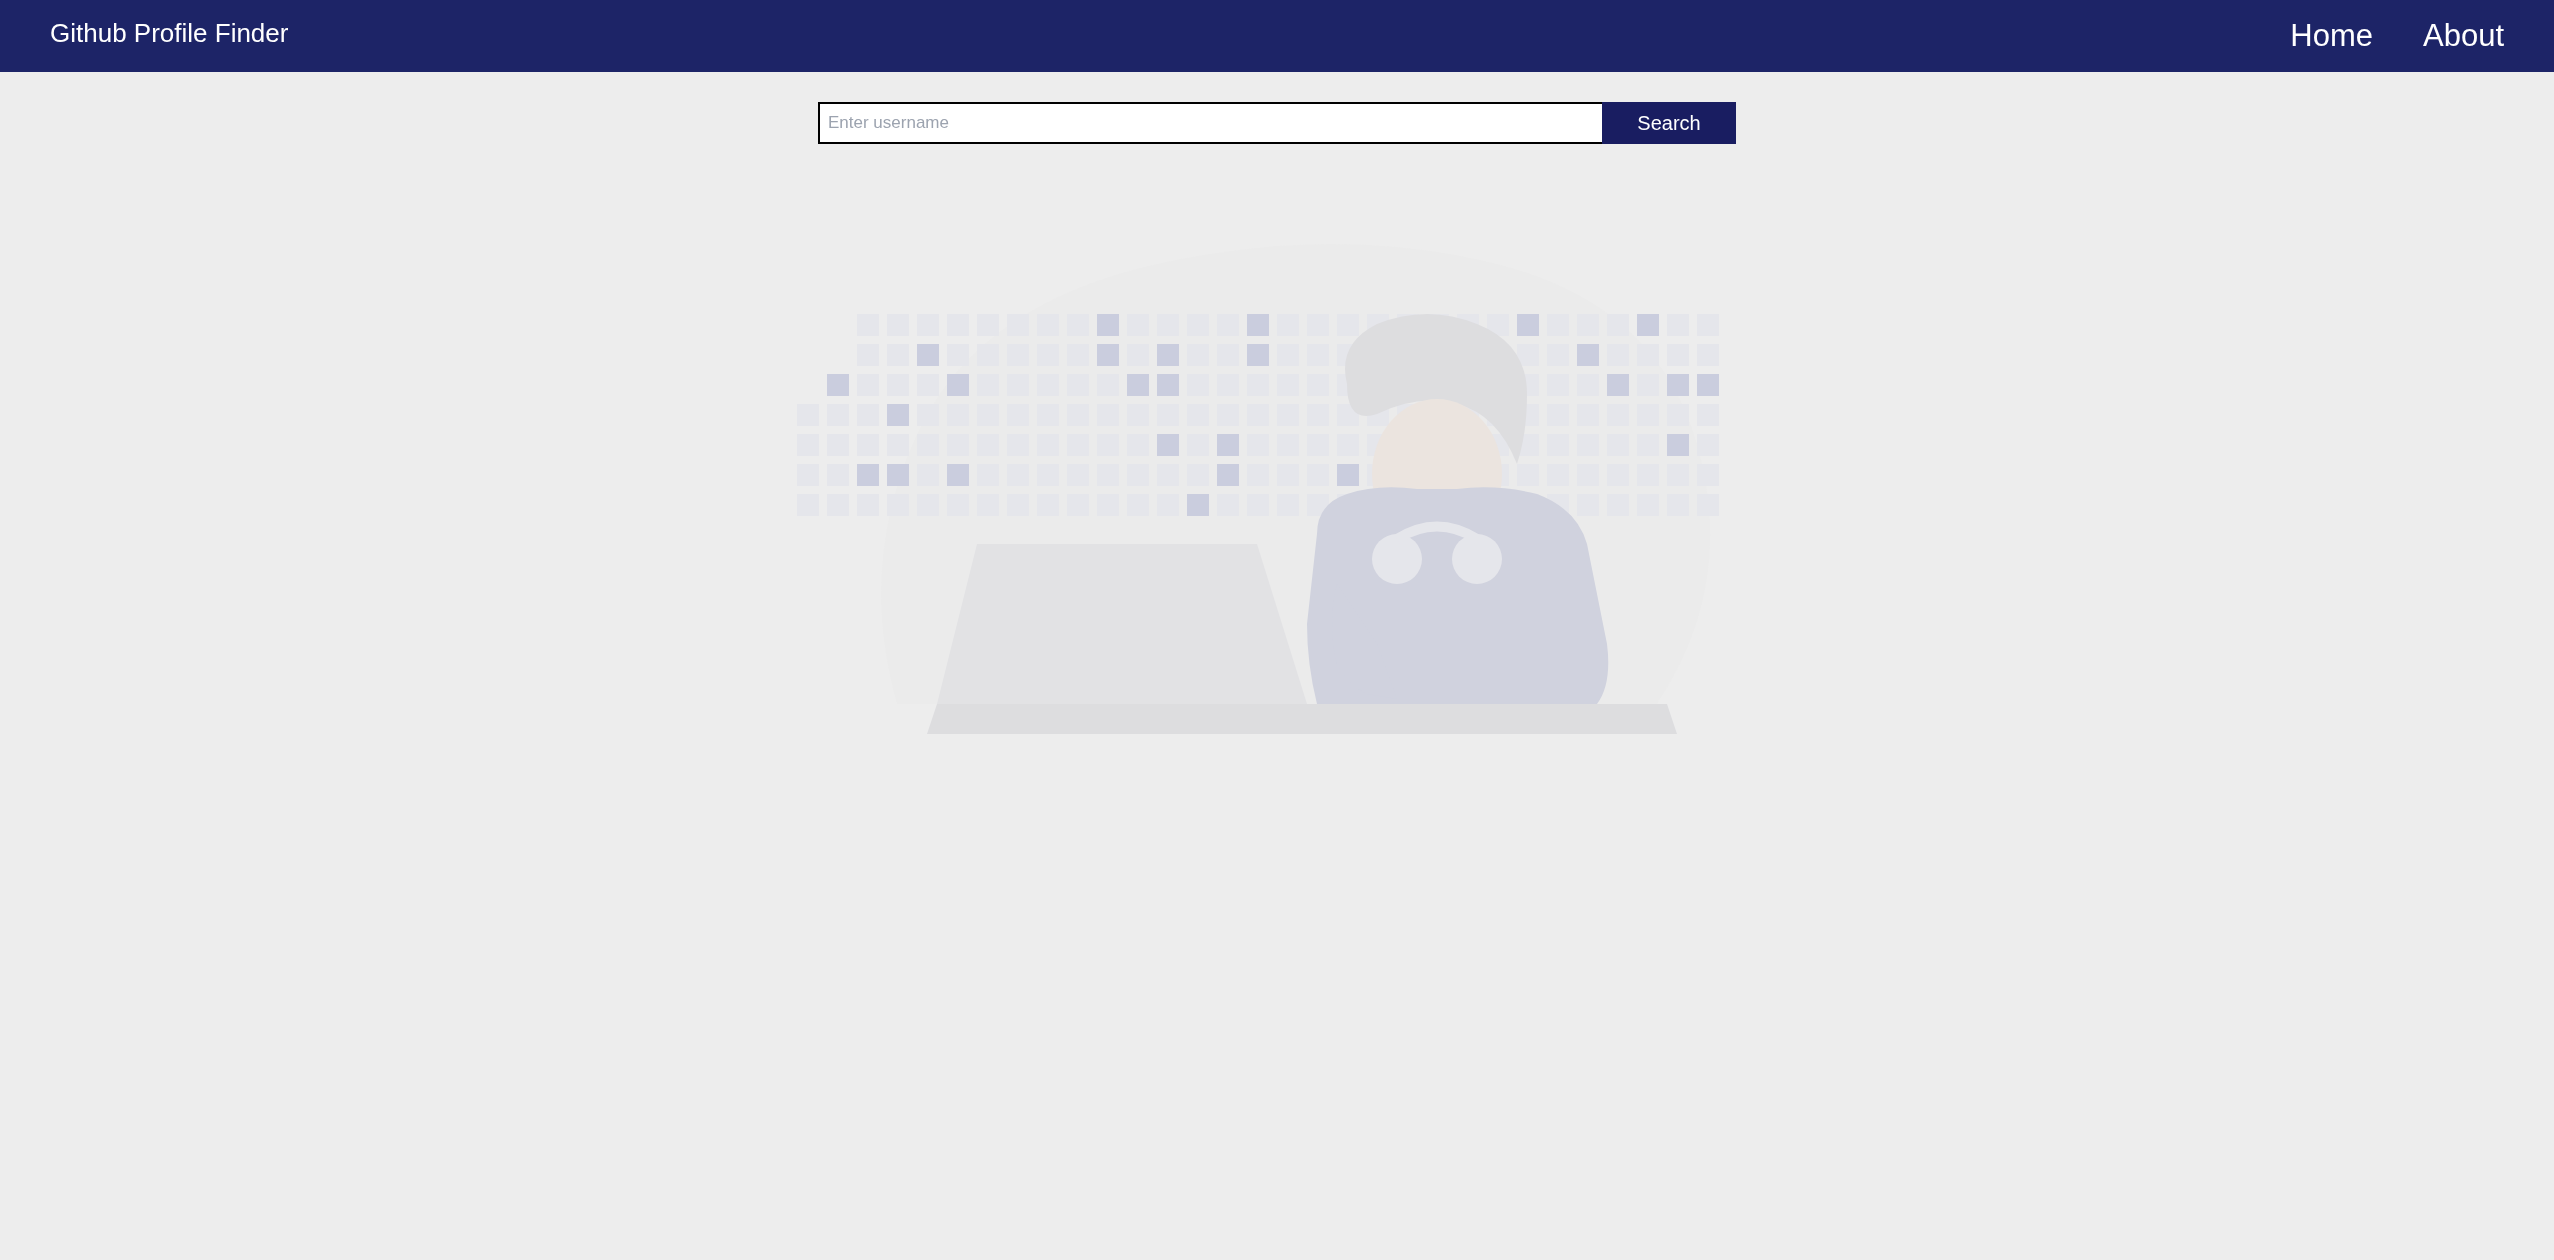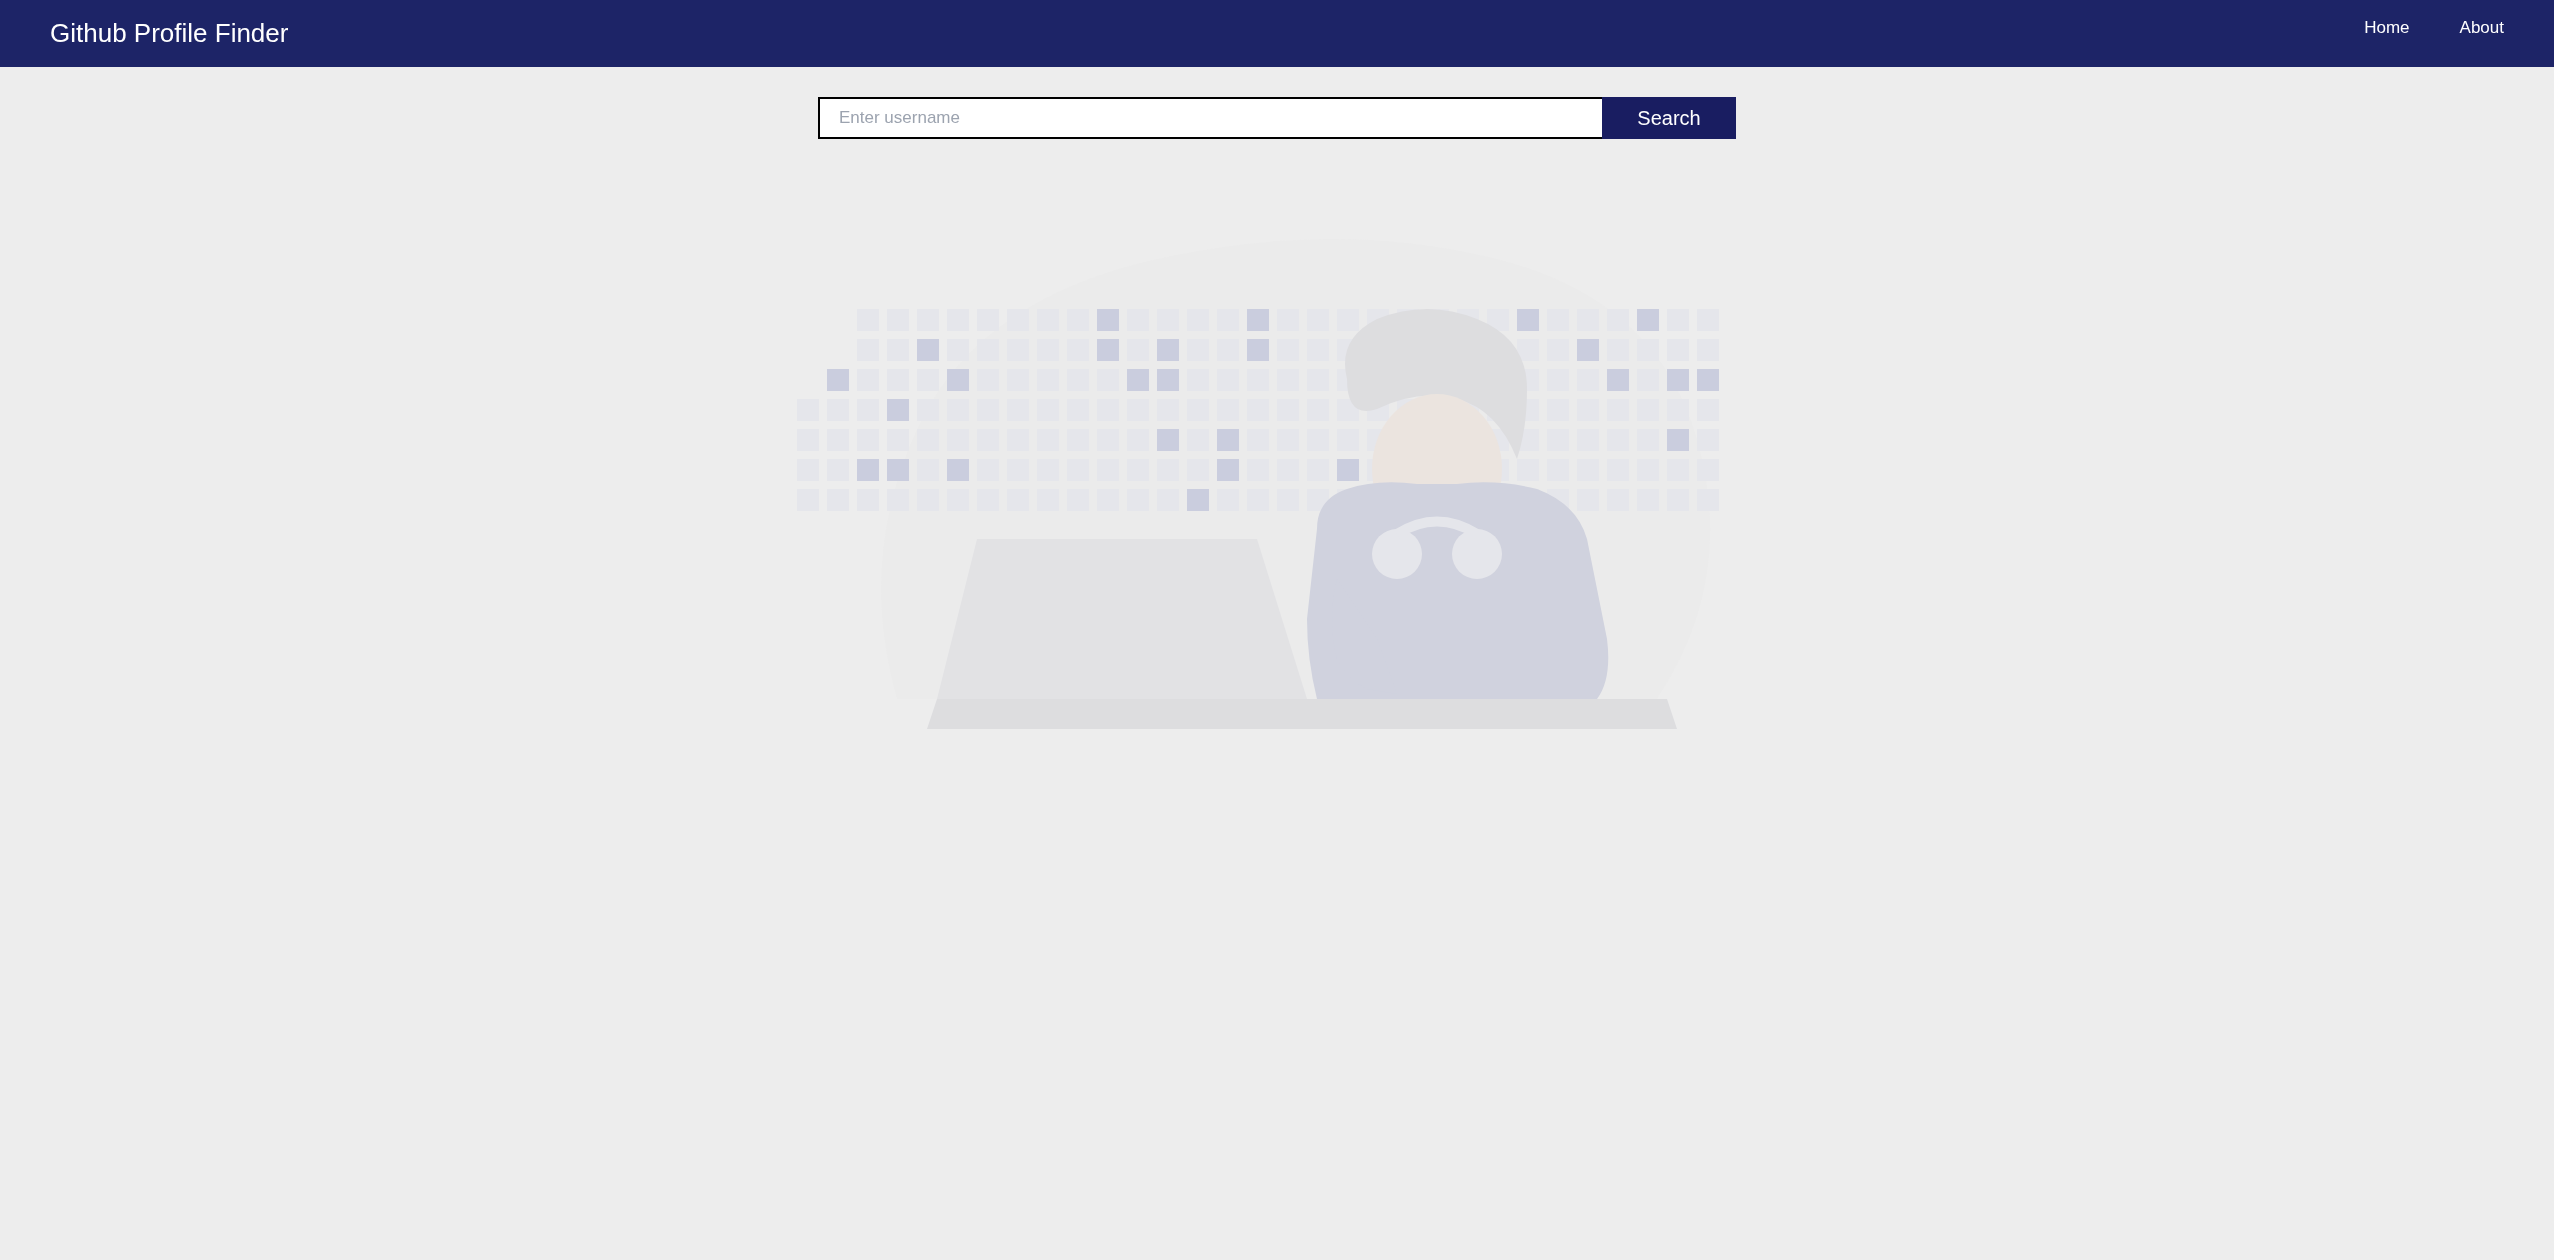--- a/index.html
+++ b/index.html
@@ -25,40 +25,40 @@
     .navbar-title {
       font-size: 26px;
       font-weight: 500;
     }
     .navbar-links {
       display: flex;
       gap: 50px;
     }
     .navbar-link {
       color: white;
-      font-size: 17px;
+      font-size: 31px;
       text-decoration: none;
       cursor: pointer;
     }
     .search-container {
       display: flex;
       justify-content: center;
       margin-top: 30px;
       width: 100%;
     }
     .search-wrapper {
       display: flex;
       width: 918px;
       height: 42px;
     }
     .search-input {
       flex: 1;
       border: 2px solid #000;
       border-right: none;
-      padding: 8px 19px;
+      padding: 8px 8px;
       font-size: 17px;
       outline: none;
       background: white;
     }
     .search-input::placeholder {
       color: #9ca3af;
     }
     .search-button {
       width: 134px;
       background-color: #191d61;

